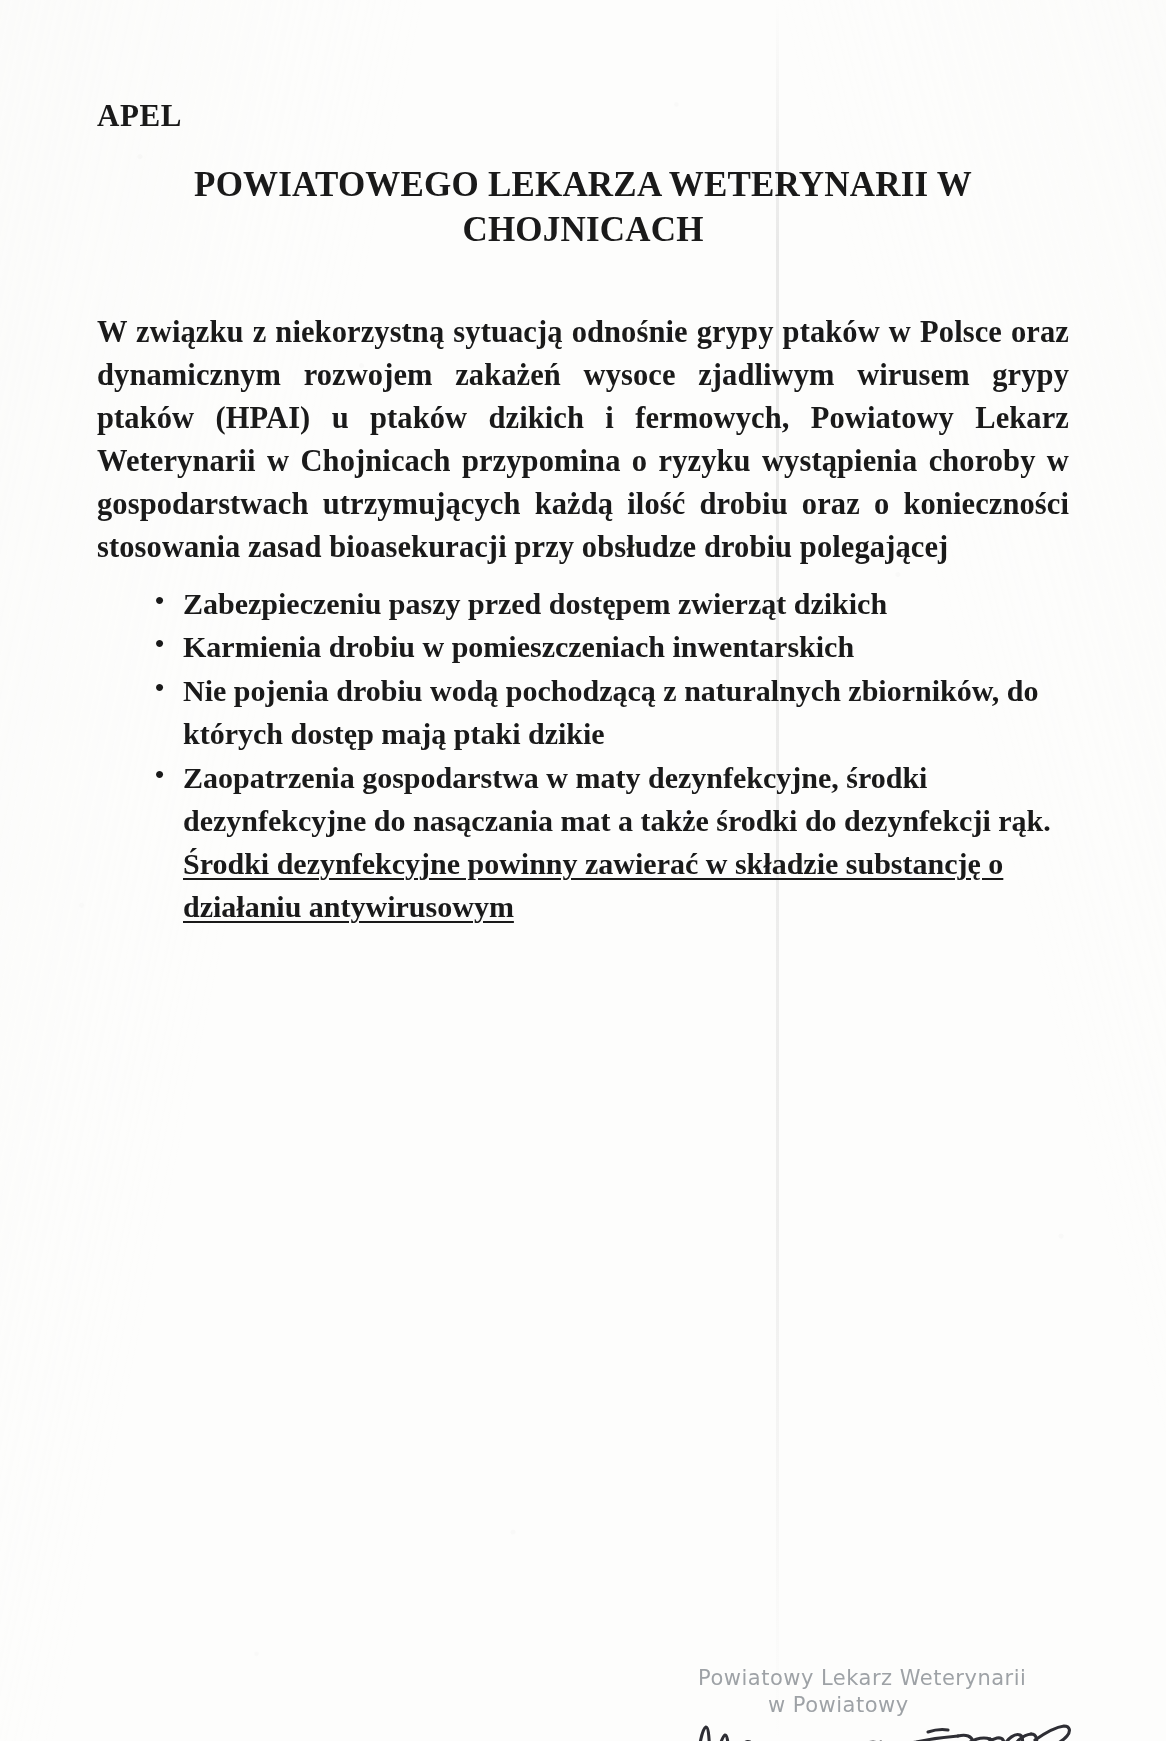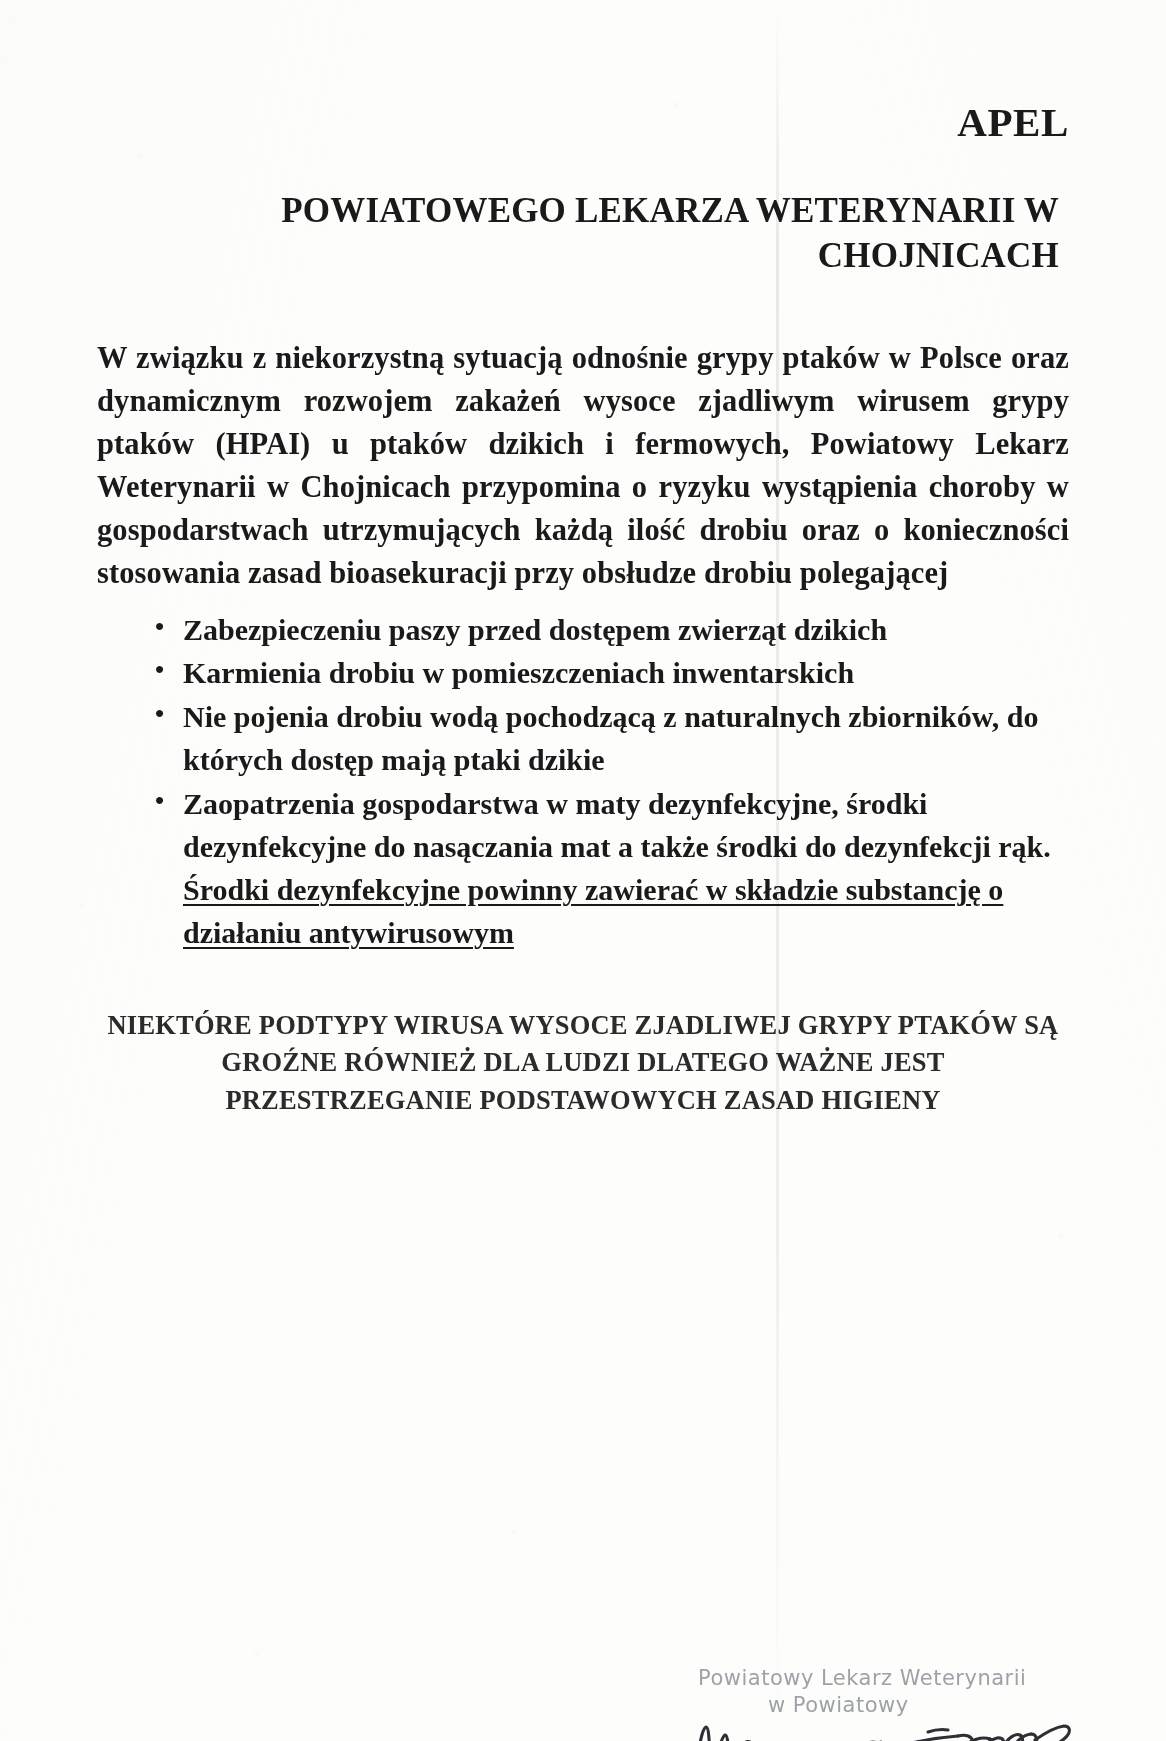--- a/index.html
+++ b/index.html
@@ -51,33 +51,33 @@
     pointer-events: none;
   }
 
   .content {
     position: relative;
     z-index: 2;
     padding: 0 97px;
   }
 
   .title-apel {
-    text-align: right;
-    font-weight: bold;
-    font-size: 41px;
+    text-align: left;
+    font-weight: bold;
+    font-size: 31px;
     letter-spacing: .6px;
     margin-top: 98px;
   }
   .title-main {
-    text-align: right;
+    text-align: center;
     font-weight: bold;
     font-size: 35px;
     line-height: 1.28;
     letter-spacing: .2px;
-    margin-top: 43px;
+    margin-top: 29px;
     padding: 0 10px;
   }
 
   .body-par {
     margin-top: 58px;
     font-weight: bold;
     font-size: 30.5px;
     line-height: 1.41;
     text-align: justify;
     text-justify: inter-word;
@@ -176,21 +176,20 @@
 
     <div class="body-par"><span>W związku z niekorzystną sytuacją odnośnie grypy ptaków w Polsce oraz dynamicznym rozwojem zakażeń wysoce zjadliwym wirusem grypy ptaków (HPAI) u ptaków dzikich i fermowych, Powiatowy Lekarz Weterynarii w Chojnicach przypomina o ryzyku wystąpienia choroby w gospodarstwach utrzymujących </span><span class="u">każdą ilość</span><span> drobiu oraz o konieczności stosowania zasad bioasekuracji przy obsłudze drobiu polegającej</span></div>
 
     <ul class="bullets">
       <li><span>Zabezpieczeniu paszy przed dostępem zwierząt dzikich</span></li>
       <li><span>Karmienia drobiu w pomieszczeniach inwentarskich</span></li>
       <li><span>Nie pojenia drobiu wodą pochodzącą z naturalnych zbiorników, do których dostęp mają ptaki dzikie</span></li>
       <li><span>Zaopatrzenia gospodarstwa w maty dezynfekcyjne, środki dezynfekcyjne do nasączania mat a także środki do dezynfekcji rąk. </span><span class="u">Środki dezynfekcyjne powinny zawierać w składzie substancję o działaniu antywirusowym</span></li>
     </ul>
 
-    <div class="footer-note">NIEKTÓRE PODTYPY WIRUSA WYSOCE ZJADLIWEJ GRYPY PTAKÓW SĄ GROŹNE RÓWNIEŻ DLA LUDZI DLATEGO WAŻNE JEST PRZESTRZEGANIE PODSTAWOWYCH ZASAD HIGIENY</div>
 
   </div>
 
   <div class="stamp-area">
     <div class="stamp-line stamp-l1">Powiatowy Lekarz Weterynarii</div>
     <div class="stamp-line stamp-l2">w Powiatowy</div>
     <div class="stamp-line stamp-l3">Katarzyna Falgowska</div>
     <div class="stamp-line stamp-l4">lekarz weterynarii</div>
 
     <svg class="signature" viewBox="0 0 400 80">

